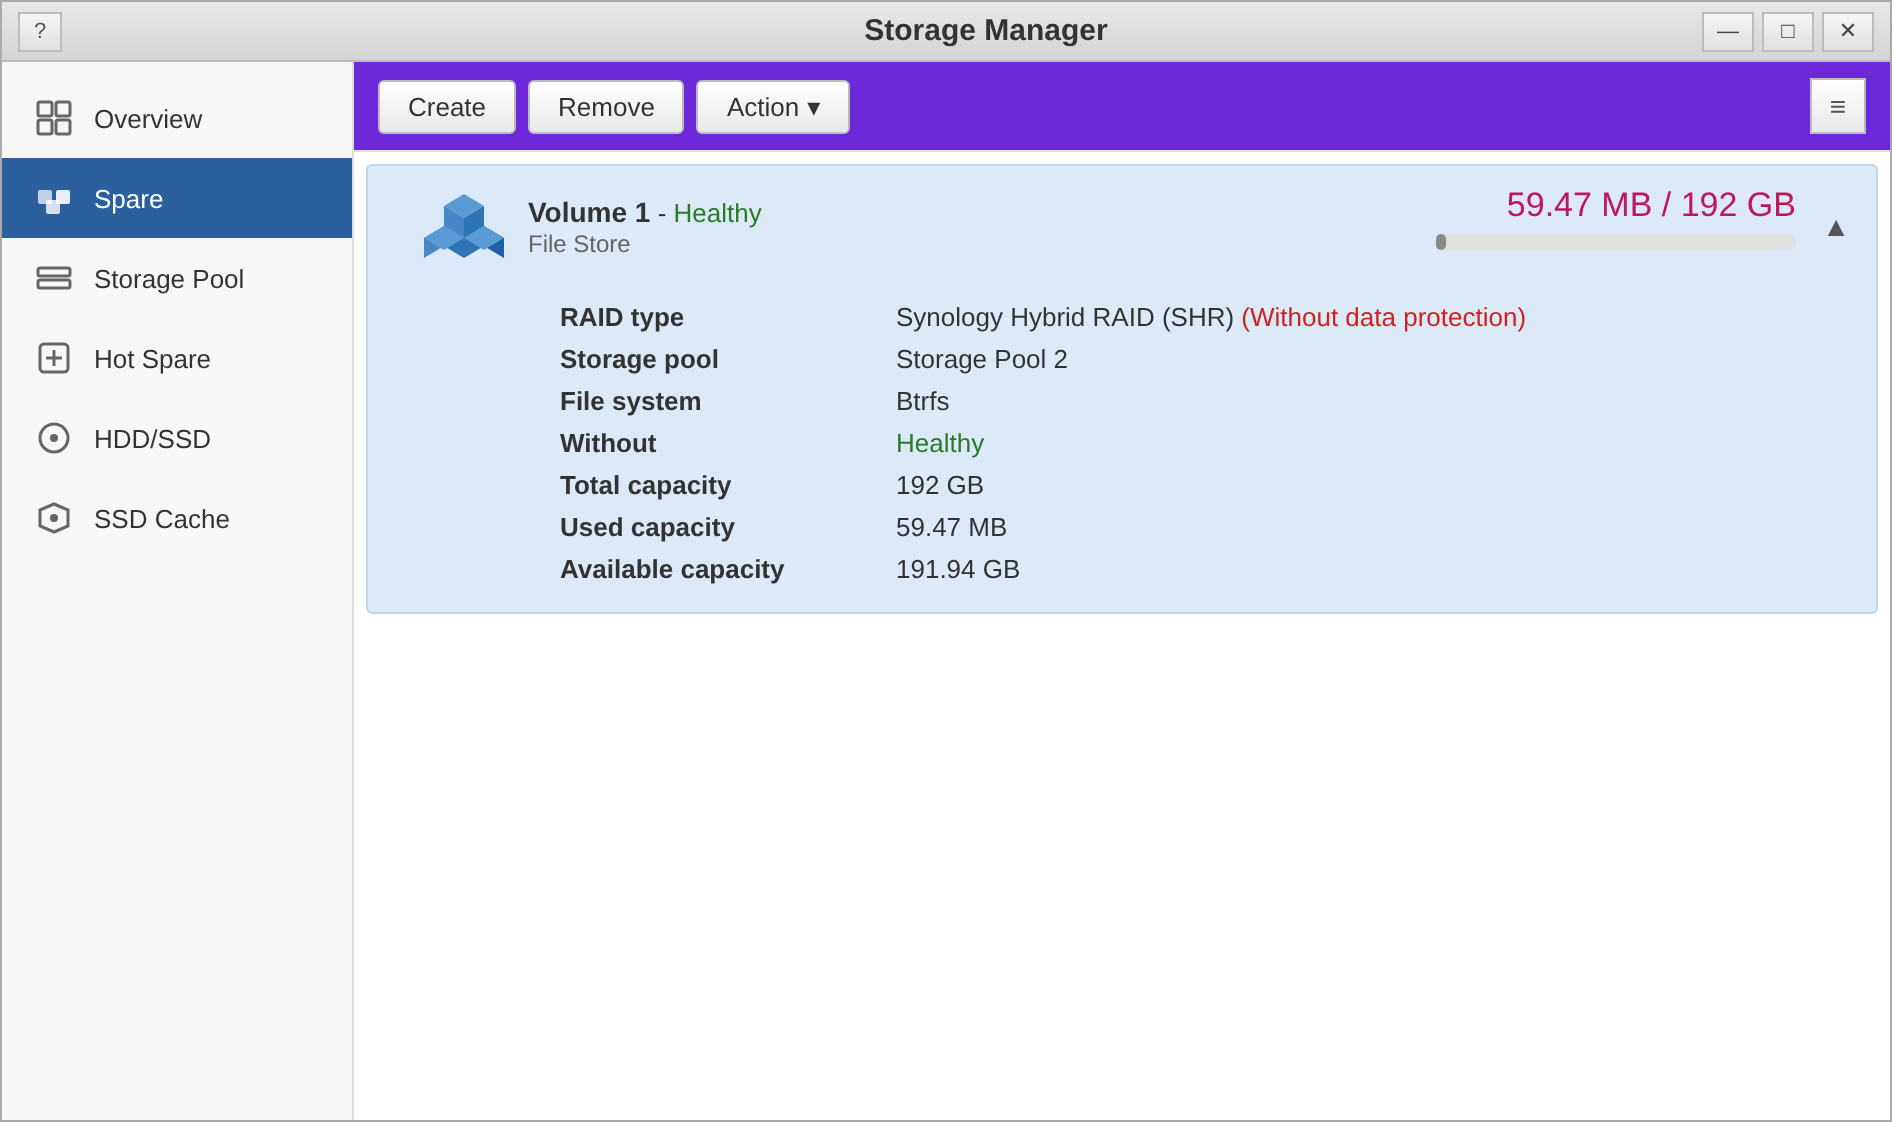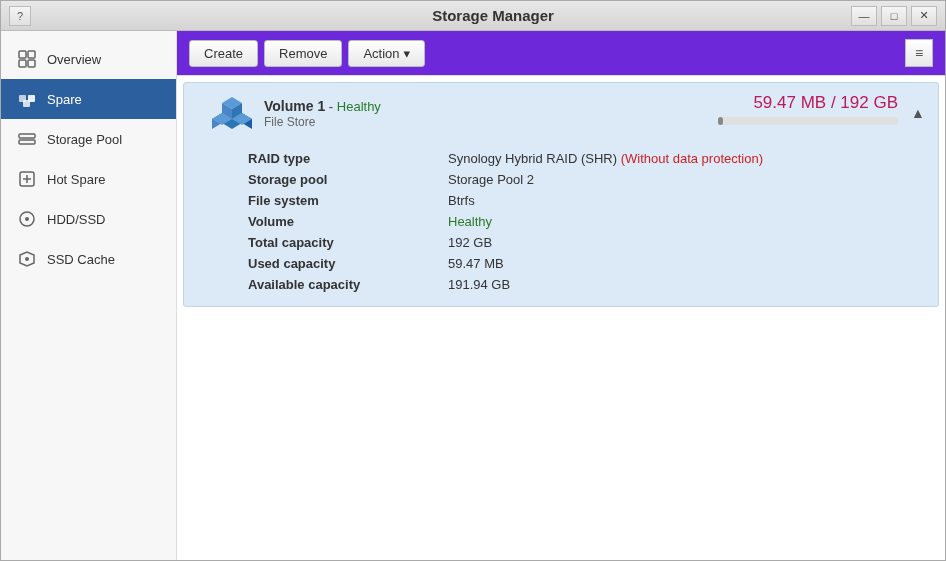--- a/index.html
+++ b/index.html
@@ -229,20 +229,21 @@
     .volume-details {
       padding: 8px 16px 14px 64px;
       display: grid;
       grid-template-columns: 200px 1fr;
       row-gap: 6px;
     }
     .detail-label {
       font-weight: bold;
       color: #333;
       font-size: 13px;
+      margin-left: 32px;
     }
     .detail-value {
       color: #333;
       font-size: 13px;
     }
     .detail-value.healthy {
       color: #2a7a2a;
     }
   </style>
 </head>
@@ -394,21 +395,21 @@
           <div class="volume-details">
             <span class="detail-label">RAID type</span>
             <span class="detail-value"><span>Synology Hybrid RAID (SHR)</span> <span style="color:#cc2222;">(Without data protection)</span></span>
 
             <span class="detail-label">Storage pool</span>
             <span class="detail-value">Storage Pool 2</span>
 
             <span class="detail-label">File system</span>
             <span class="detail-value">Btrfs</span>
 
-            <span class="detail-label">Volume</span>
+            <span class="detail-label">Without</span>
             <span class="detail-value healthy">Healthy</span>
 
             <span class="detail-label">Total capacity</span>
             <span class="detail-value">192 GB</span>
 
             <span class="detail-label">Used capacity</span>
             <span class="detail-value">59.47 MB</span>
 
             <span class="detail-label">Available capacity</span>
             <span class="detail-value">191.94 GB</span>

